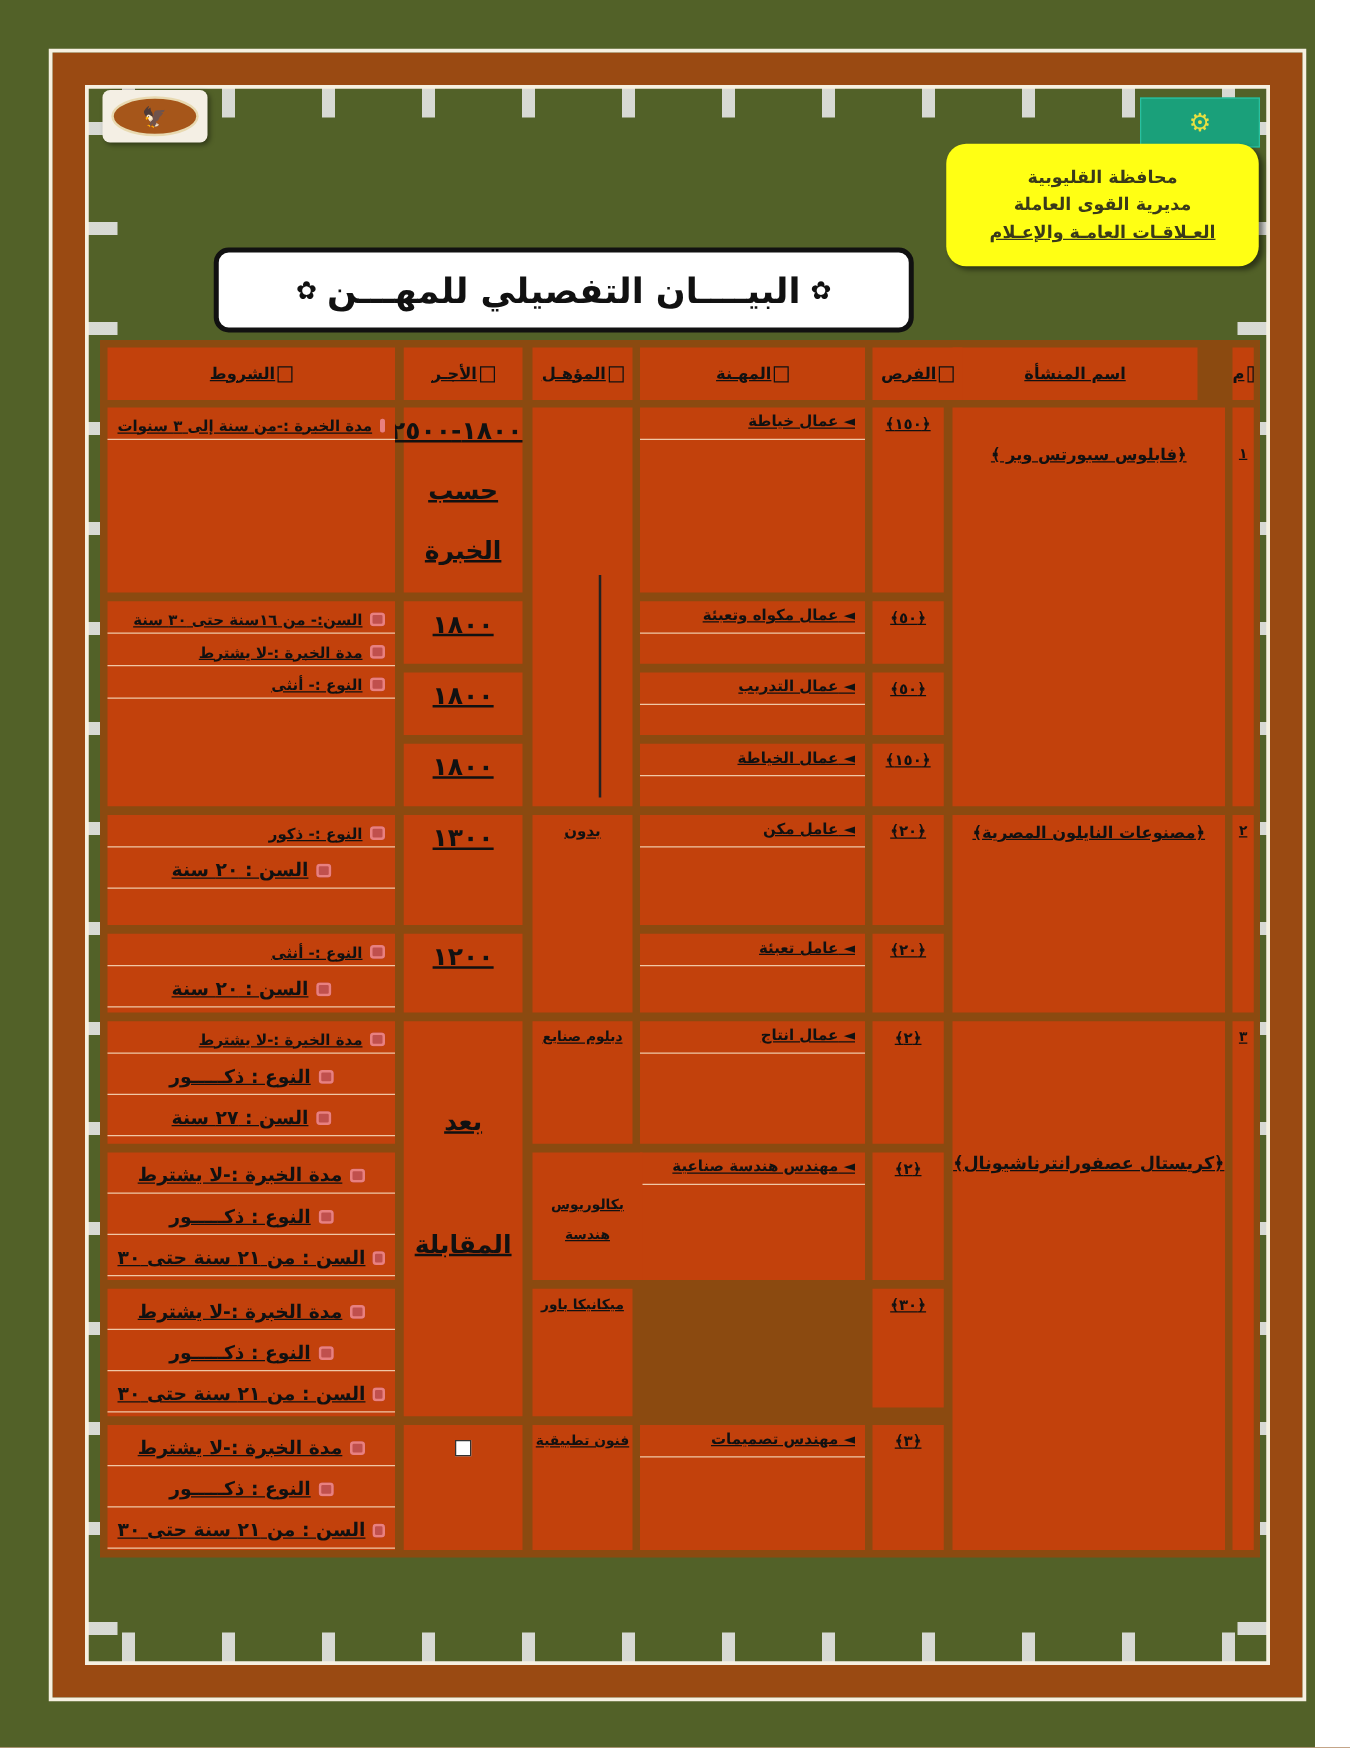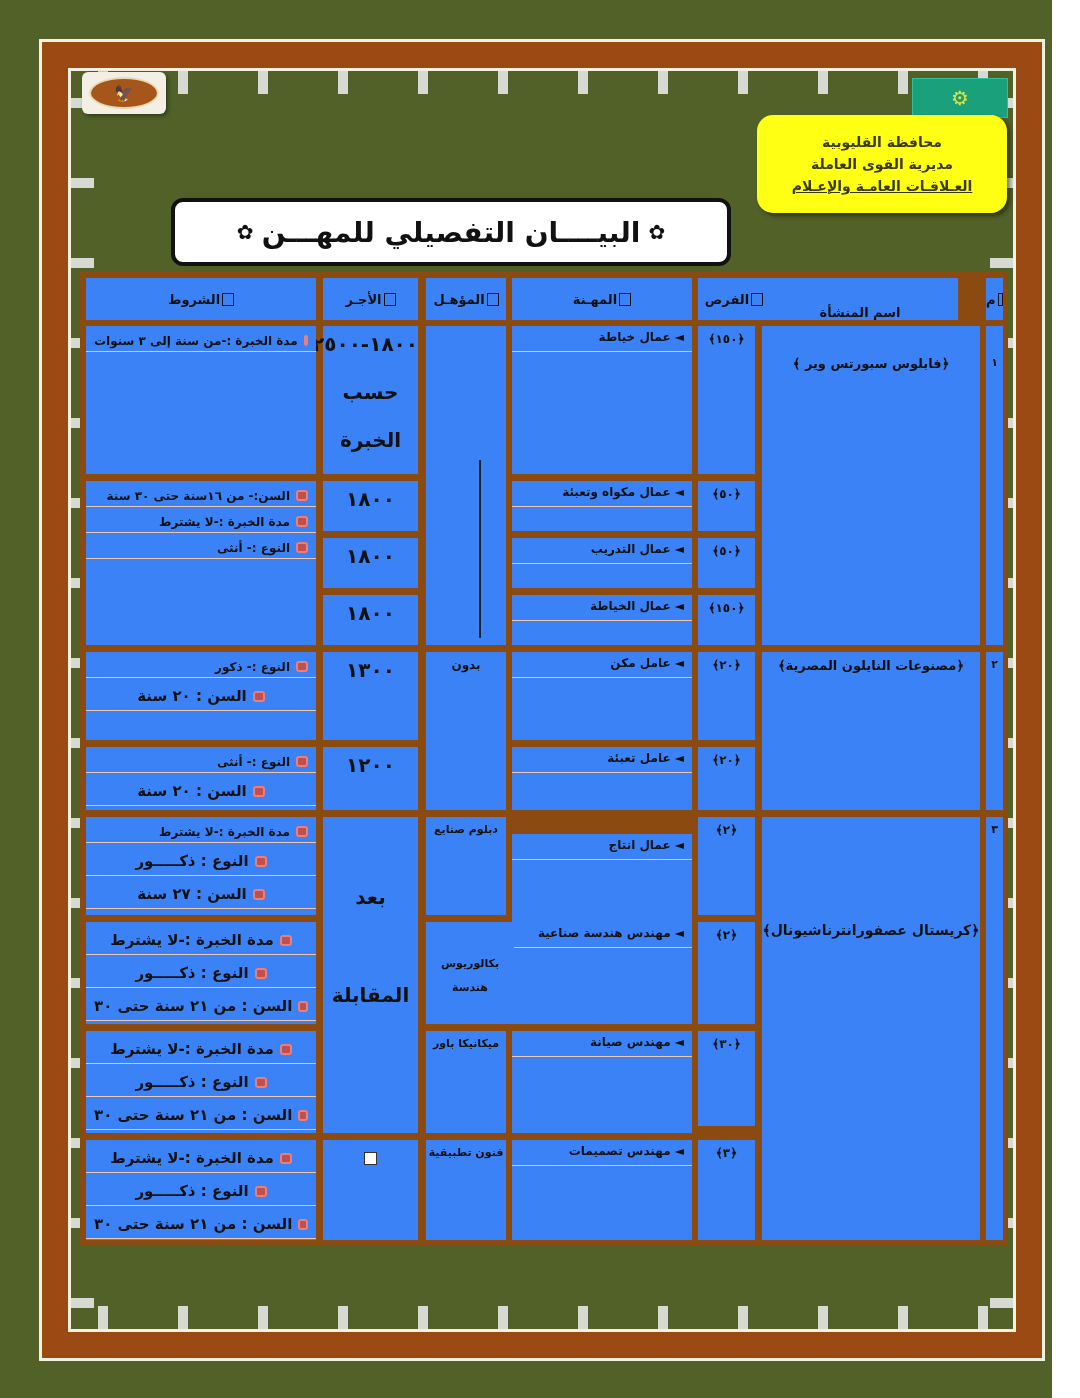--- a/index.html
+++ b/index.html
@@ -65,22 +65,22 @@
     font-size:28px; font-weight:bold; color:#111;
   }
   .title-box .bullet { font-size:20px; margin:0 8px; }
 
   
   .tbl {
     position:absolute; left:80px; top:272px; width:928px; height:974px;
     background:#8b4a10; box-sizing:border-box;
   }
   .cell {
-    position:absolute; background:#3b82f6; box-sizing:border-box;
-    direction:rtl; color:#111; font-size:12px; font-weight:bold;
+    position:absolute; background:#c2410c; box-sizing:border-box;
+    direction:rtl; color:#111; font-size:12px; font-weight:bold;text-decoration:underline;
   }
   .hdr { display:flex; align-items:center; justify-content:center; font-size:13px; }
   .hdr .box { display:inline-block; width:10px; height:11px; border:1px solid #111; margin-left:2px; vertical-align:middle; }
   .line { padding:4px 8px 0 8px; height:26px; box-sizing:border-box; border-bottom:1px solid #f0c7a6; white-space:nowrap; }
   .cond .line { display:flex; align-items:center; gap:6px; }
   .flower { display:inline-block; width:12px; height:11px; background:#c0504d; border-radius:3px; box-shadow:inset 0 0 0 2px #e88080; }
   .big { font-size:15px; height:33px;justify-content:center; }
   .salary { text-align:center; font-size:20px; font-weight:bold; padding-top:6px; }
   .num { text-align:center; padding-top:6px; }
   .job .line::before { content:"◄ "; }
@@ -116,21 +116,21 @@
   <span>البيــــان التفصيلي للمهـــن</span>
   <span class="bullet">✿</span>
 </div>
 
 <div class="tbl">
 
   <div class="cell hdr" style="left:906px;top:6px;width:17px;height:42px;">
       <span class="box"></span>
       <span>م</span>
     </div>
-  <div class="cell hdr" style="left:682px;top:6px;width:196px;height:42px;align-items:flex-end;">
+  <div class="cell hdr" style="left:682px;top:6px;width:196px;height:42px;">
       <span>اسم المنشأة</span>
     </div>
   <div class="cell hdr" style="left:618px;top:6px;width:72px;height:42px;">
       <span class="box"></span>
       <span>الفرص</span>
     </div>
   <div class="cell hdr" style="left:432px;top:6px;width:180px;height:42px;">
       <span class="box"></span>
       <span>المهـنة</span>
     </div>
@@ -238,31 +238,28 @@
     <div class="line big">
         <span class="flower"></span>
         <span>السن : ٢٠ سنة</span>
       </div>
   </div>
 
   <div class="cell idx" style="left:906px;top:545px;width:17px;height:423px;padding-top:6px;">٣</div>
   <div class="cell company" style="left:682px;top:545px;width:218px;height:423px;padding-top:105px;font-size:14px;">﴿كريستال عصفورانترناشيونال﴾</div>
 
   <div class="cell num" style="left:618px;top:545px;width:57px;height:98px;">﴿٢﴾</div>
-  <div class="cell job" style="left:432px;top:562px;width:180px;height:98px;">
+  <div class="cell job" style="left:432px;top:545px;width:180px;height:98px;">
       <div class="line">عمال انتاج</div>
     </div>
   <div class="cell num" style="left:618px;top:650px;width:57px;height:102px;">﴿٢﴾</div>
   <div class="cell job" style="left:432px;top:650px;width:180px;height:102px;">
       <div class="line">مهندس هندسة صناعية</div>
     </div>
   <div class="cell num" style="left:618px;top:759px;width:57px;height:95px;">﴿٣٠﴾</div>
-  <div class="cell job" style="left:432px;top:759px;width:180px;height:102px;">
-      <div class="line">مهندس صيانة</div>
-    </div>
   <div class="cell num" style="left:618px;top:868px;width:57px;height:100px;">﴿٣﴾</div>
   <div class="cell job" style="left:432px;top:868px;width:180px;height:100px;">
       <div class="line">مهندس تصميمات</div>
     </div>
 
   <div class="cell num" style="left:346px;top:545px;width:80px;height:98px;font-size:11px;">دبلوم صنايع</div>
   <div class="cell num" style="left:346px;top:650px;width:88px;height:102px;font-size:11px;padding:30px 10px 0;line-height:24px;">بكالوريوس هندسة</div>
   <div class="cell num" style="left:346px;top:759px;width:80px;height:102px;font-size:11px;">ميكانيكا باور</div>
   <div class="cell num" style="left:346px;top:868px;width:80px;height:100px;font-size:11px;">فنون تطبيقية</div>
 

